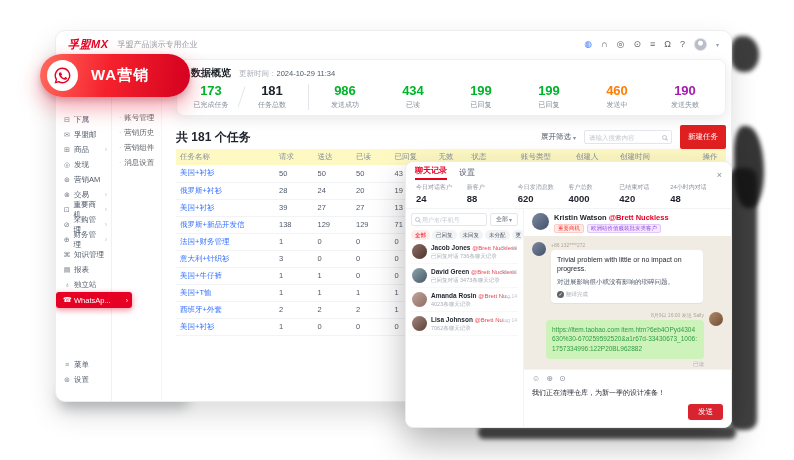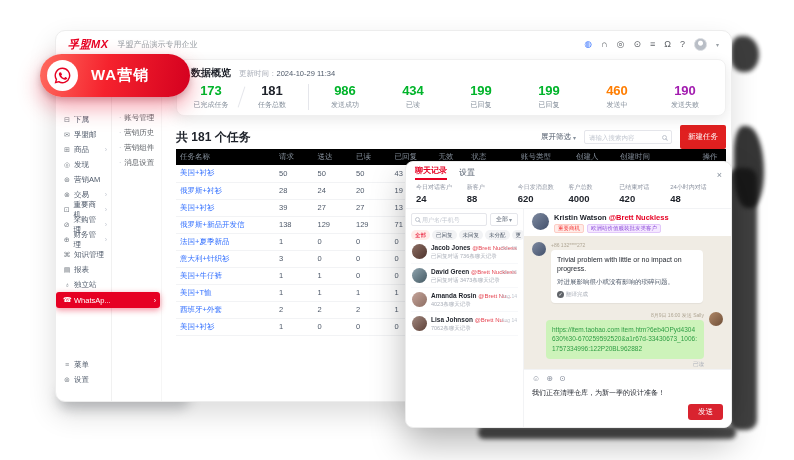--- a/index.html
+++ b/index.html
@@ -26,21 +26,21 @@
   .tico.blue { color:#3370ff; }
   .tb-avatar { width:13px; height:13px; border-radius:50%; background:radial-gradient(circle at 50% 38%, #fff 0 2px, #b9bec6 3px); border:1px solid #d5d8dd; }
   .tb-chev { font-size:6px; color:#9aa0a6; }
 
   .window-body { flex:1; display:flex; min-height:0; position:relative; }
 
   .rail { width:56px; border-right:1px solid #f1f1f1; padding-top:55px; display:flex; flex-direction:column; }
   .rail-item { height:15px; display:flex; align-items:center; gap:3px; padding:0 4px 0 7px; font-size:7.5px; color:#4e5969; cursor:pointer; }
   .ric { font-size:7px; color:#7a8088; width:8px; text-align:center; }
   .rarrow { margin-left:auto; color:#c2c7d0; font-size:7px; }
-  .rail-item.active { background:#e60023; color:#fff; width:104px; border-radius:3px; position:relative; z-index:6;
+  .rail-item.active { background:#e60023; color:#fff; width:76px; border-radius:3px; position:relative; z-index:6;
     box-shadow:0 2px 6px rgba(230,0,35,.45); height:16px; }
   .rail-item.active .ric, .rail-item.active .rarrow { color:#fff; }
   .rail-footer { margin-top:auto; padding-bottom:14px; }
 
   .submenu { width:50px; border-right:1px solid #f6f6f6; padding-top:53px; }
   .submenu-item { height:15px; display:flex; align-items:center; gap:3px; padding-left:7px; font-size:7.5px; color:#5f6368; cursor:pointer; }
   .subdot { color:#c2c7d0; font-size:7px; }
 
   .content { flex:1; position:relative; background:#fff; min-width:0; }
 
@@ -68,21 +68,21 @@
   .chev { font-size:6px; color:#86909c; }
   .search-box { width:88px; height:14px; border:1px solid #e5e6eb; border-radius:2px; margin-left:8px; display:flex; align-items:center; padding:0 4px; gap:3px; }
   .search-box input { border:none; outline:none; width:100%; font-size:6.5px; color:#333; font-family:inherit; }
   .search-box input::placeholder { color:#c2c7d0; }
   .mag { width:5px; height:5px; border:1px solid #c2c7d0; border-radius:50%; position:relative; flex:0 0 5px; }
   .mag::after { content:""; position:absolute; width:3px; height:1px; background:#c2c7d0; right:-2px; bottom:-1px; transform:rotate(45deg); }
   .btn-new { margin-left:8px; background:#e02020; color:#fff; font-size:7.5px; height:24px; padding:0 8px; border-radius:2px;
     display:flex; align-items:center; border:none; cursor:pointer; font-family:inherit; }
 
   .task-table { width:100%; border-collapse:collapse; font-size:7.5px; table-layout:fixed; margin-top:2px; }
-  .task-table th { font-weight:normal; color:#86909c; background:#000000; text-align:left; height:16px; padding:0 4px;margin-top:32px; }
+  .task-table th { font-weight:normal; color:#86909c; background:#fef9c3; text-align:left; height:16px; padding:0 4px;margin-top:32px; }
   .task-table td { height:17px; padding:0 4px; border-bottom:1px solid #f2f3f5; color:#4e5969; overflow:hidden; white-space:nowrap; }
   td.tname { color:#3370ff; cursor:pointer; }
   .statcell { display:flex; align-items:center; gap:3px; }
   .gdot { width:4px; height:4px; border-radius:50%; background:#00b42a; flex:0 0 4px; }
   .acct-ic { color:#86909c; font-size:7px; }
   .op-ic { color:#c2c7d4; font-size:8px; cursor:pointer; }
 
   
   .wa-badge { position:absolute; left:40px; top:54px; width:150px; height:43px; border-radius:22px;
     background:linear-gradient(100deg,#ff6a5e 0%,#f5222d 45%,#d4001f 100%);
@@ -426,21 +426,21 @@
                 <td>129</td>
                 <td>71</td>
                 <td></td>
                   <td></td>
                   <td></td>
                   <td></td>
                   <td></td>
                   <td></td>
               </tr>
               <tr>
-                <td class="tname">法国+夏季新品</td>
+                <td class="tname">法国+财务管理</td>
                 <td>1</td>
                 <td>0</td>
                 <td>0</td>
                 <td>0</td>
                 <td></td>
                   <td></td>
                   <td></td>
                   <td></td>
                   <td></td>
                   <td></td>

